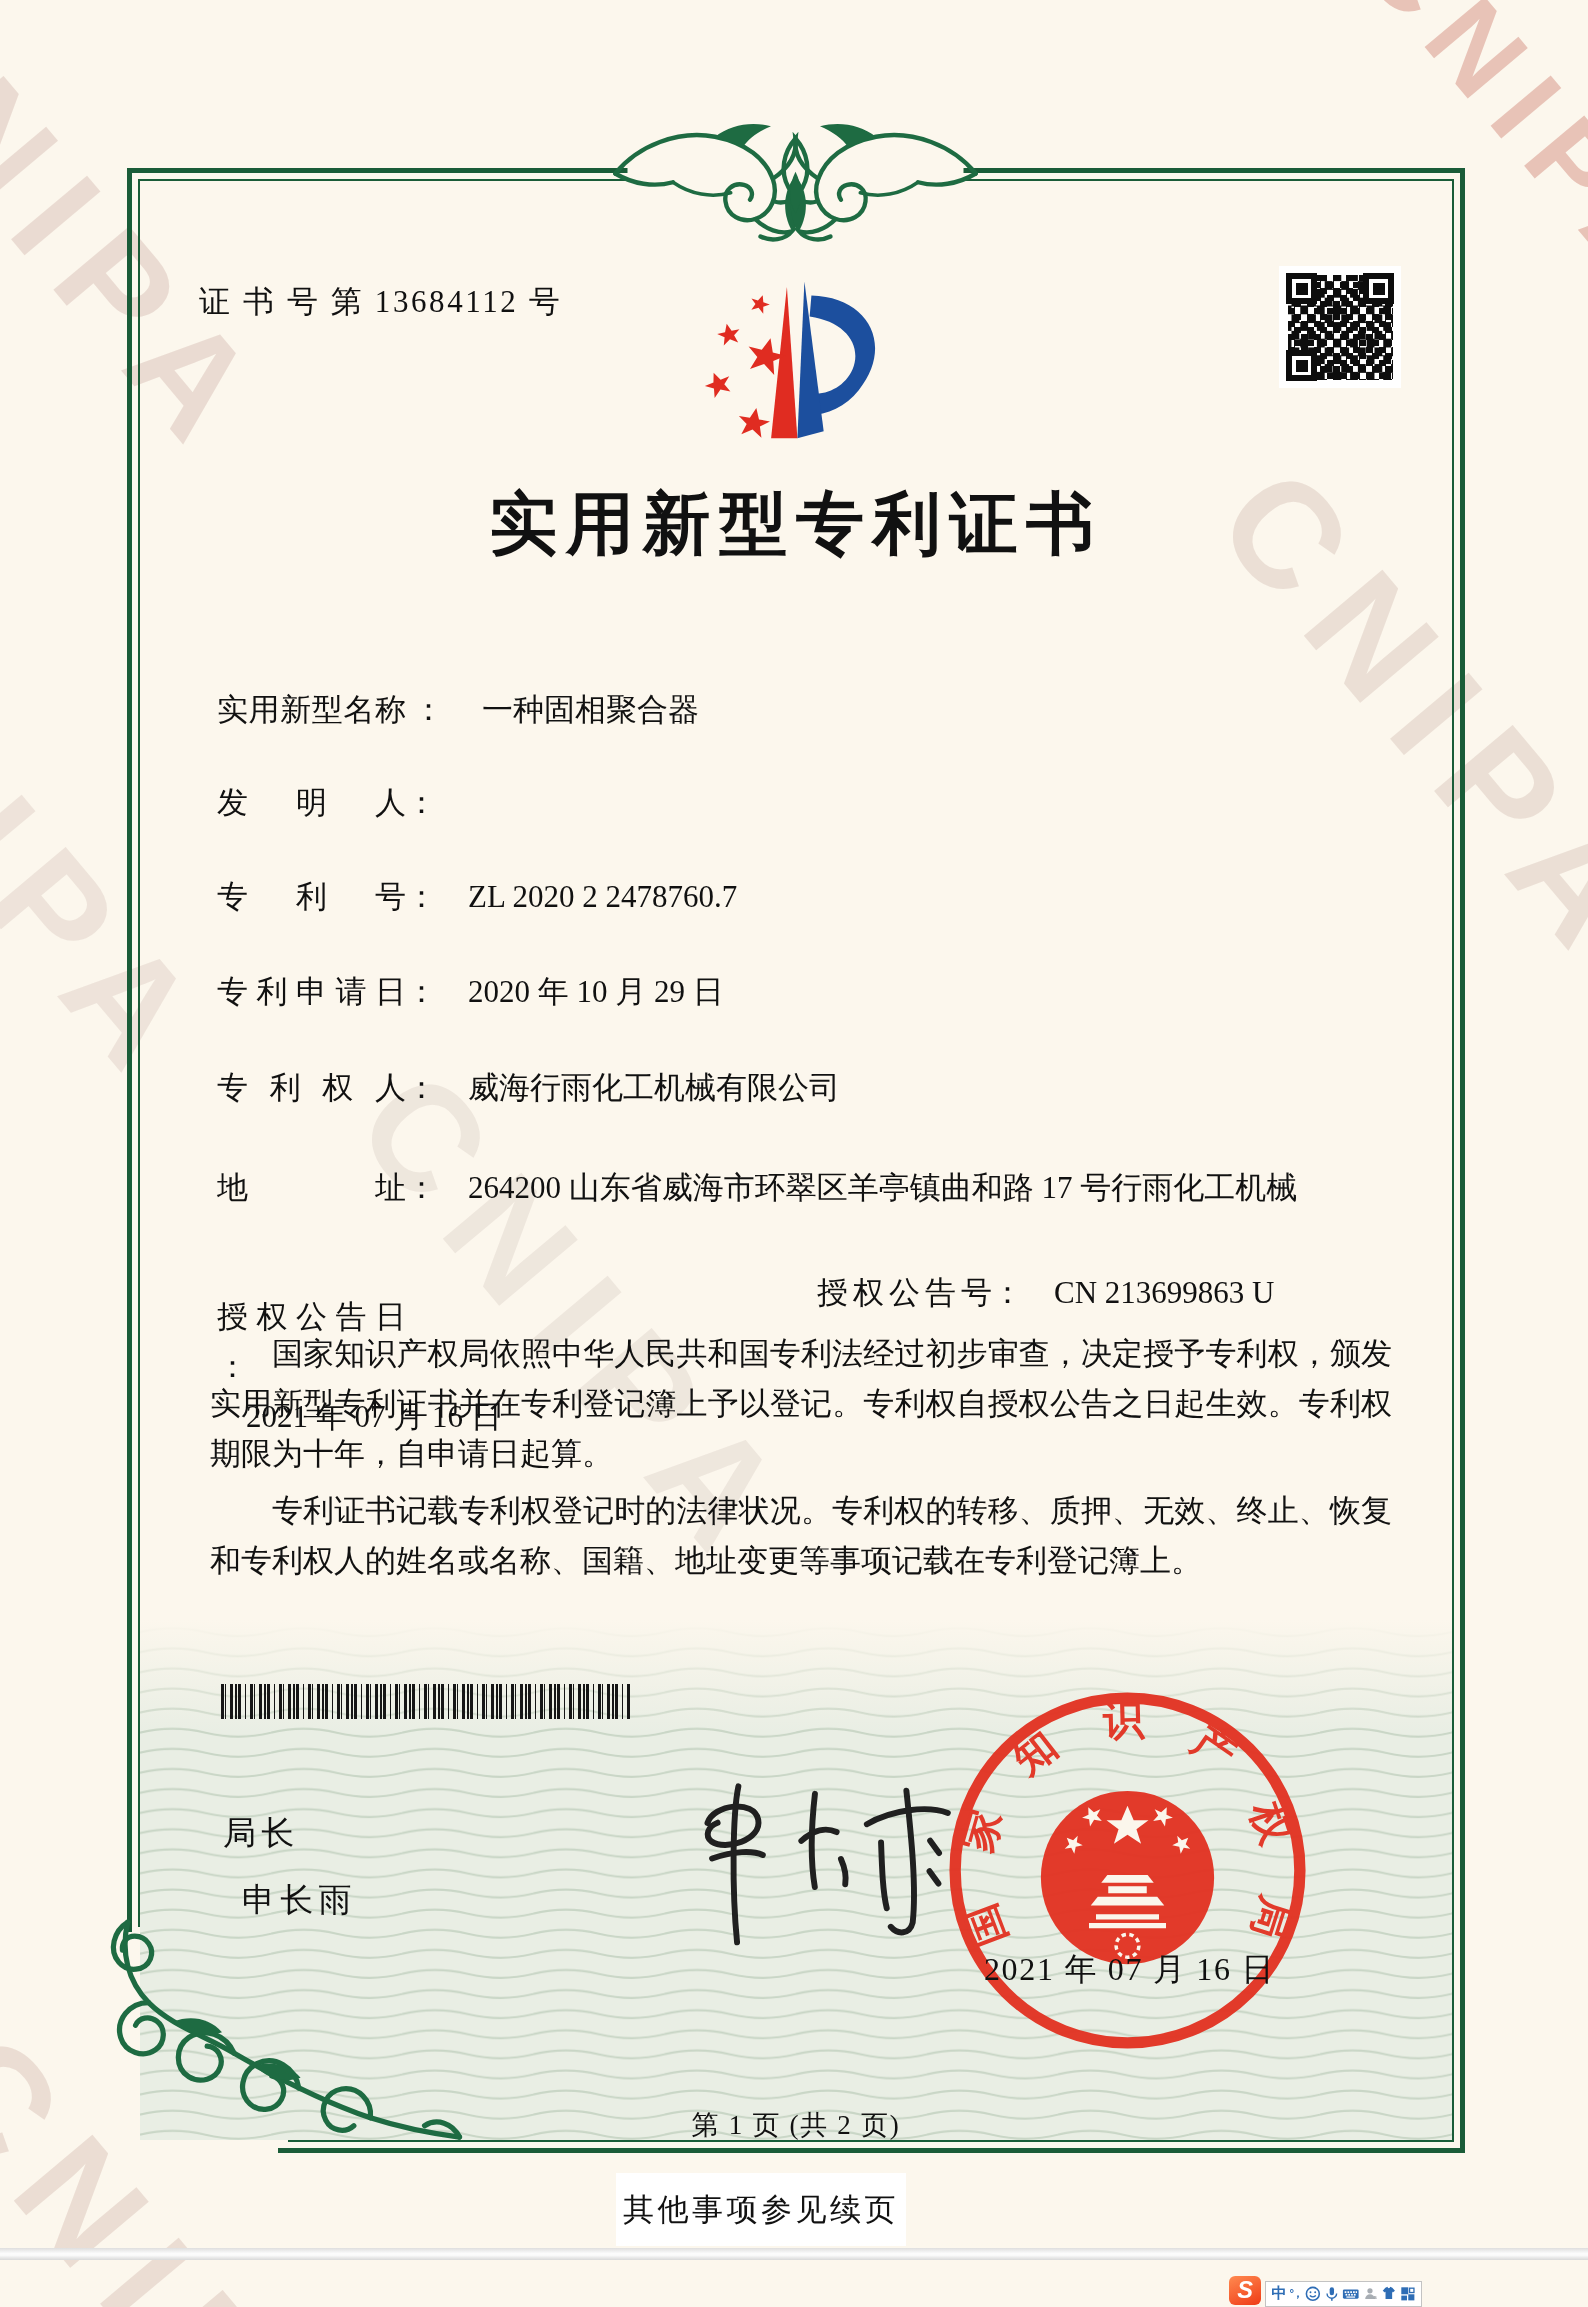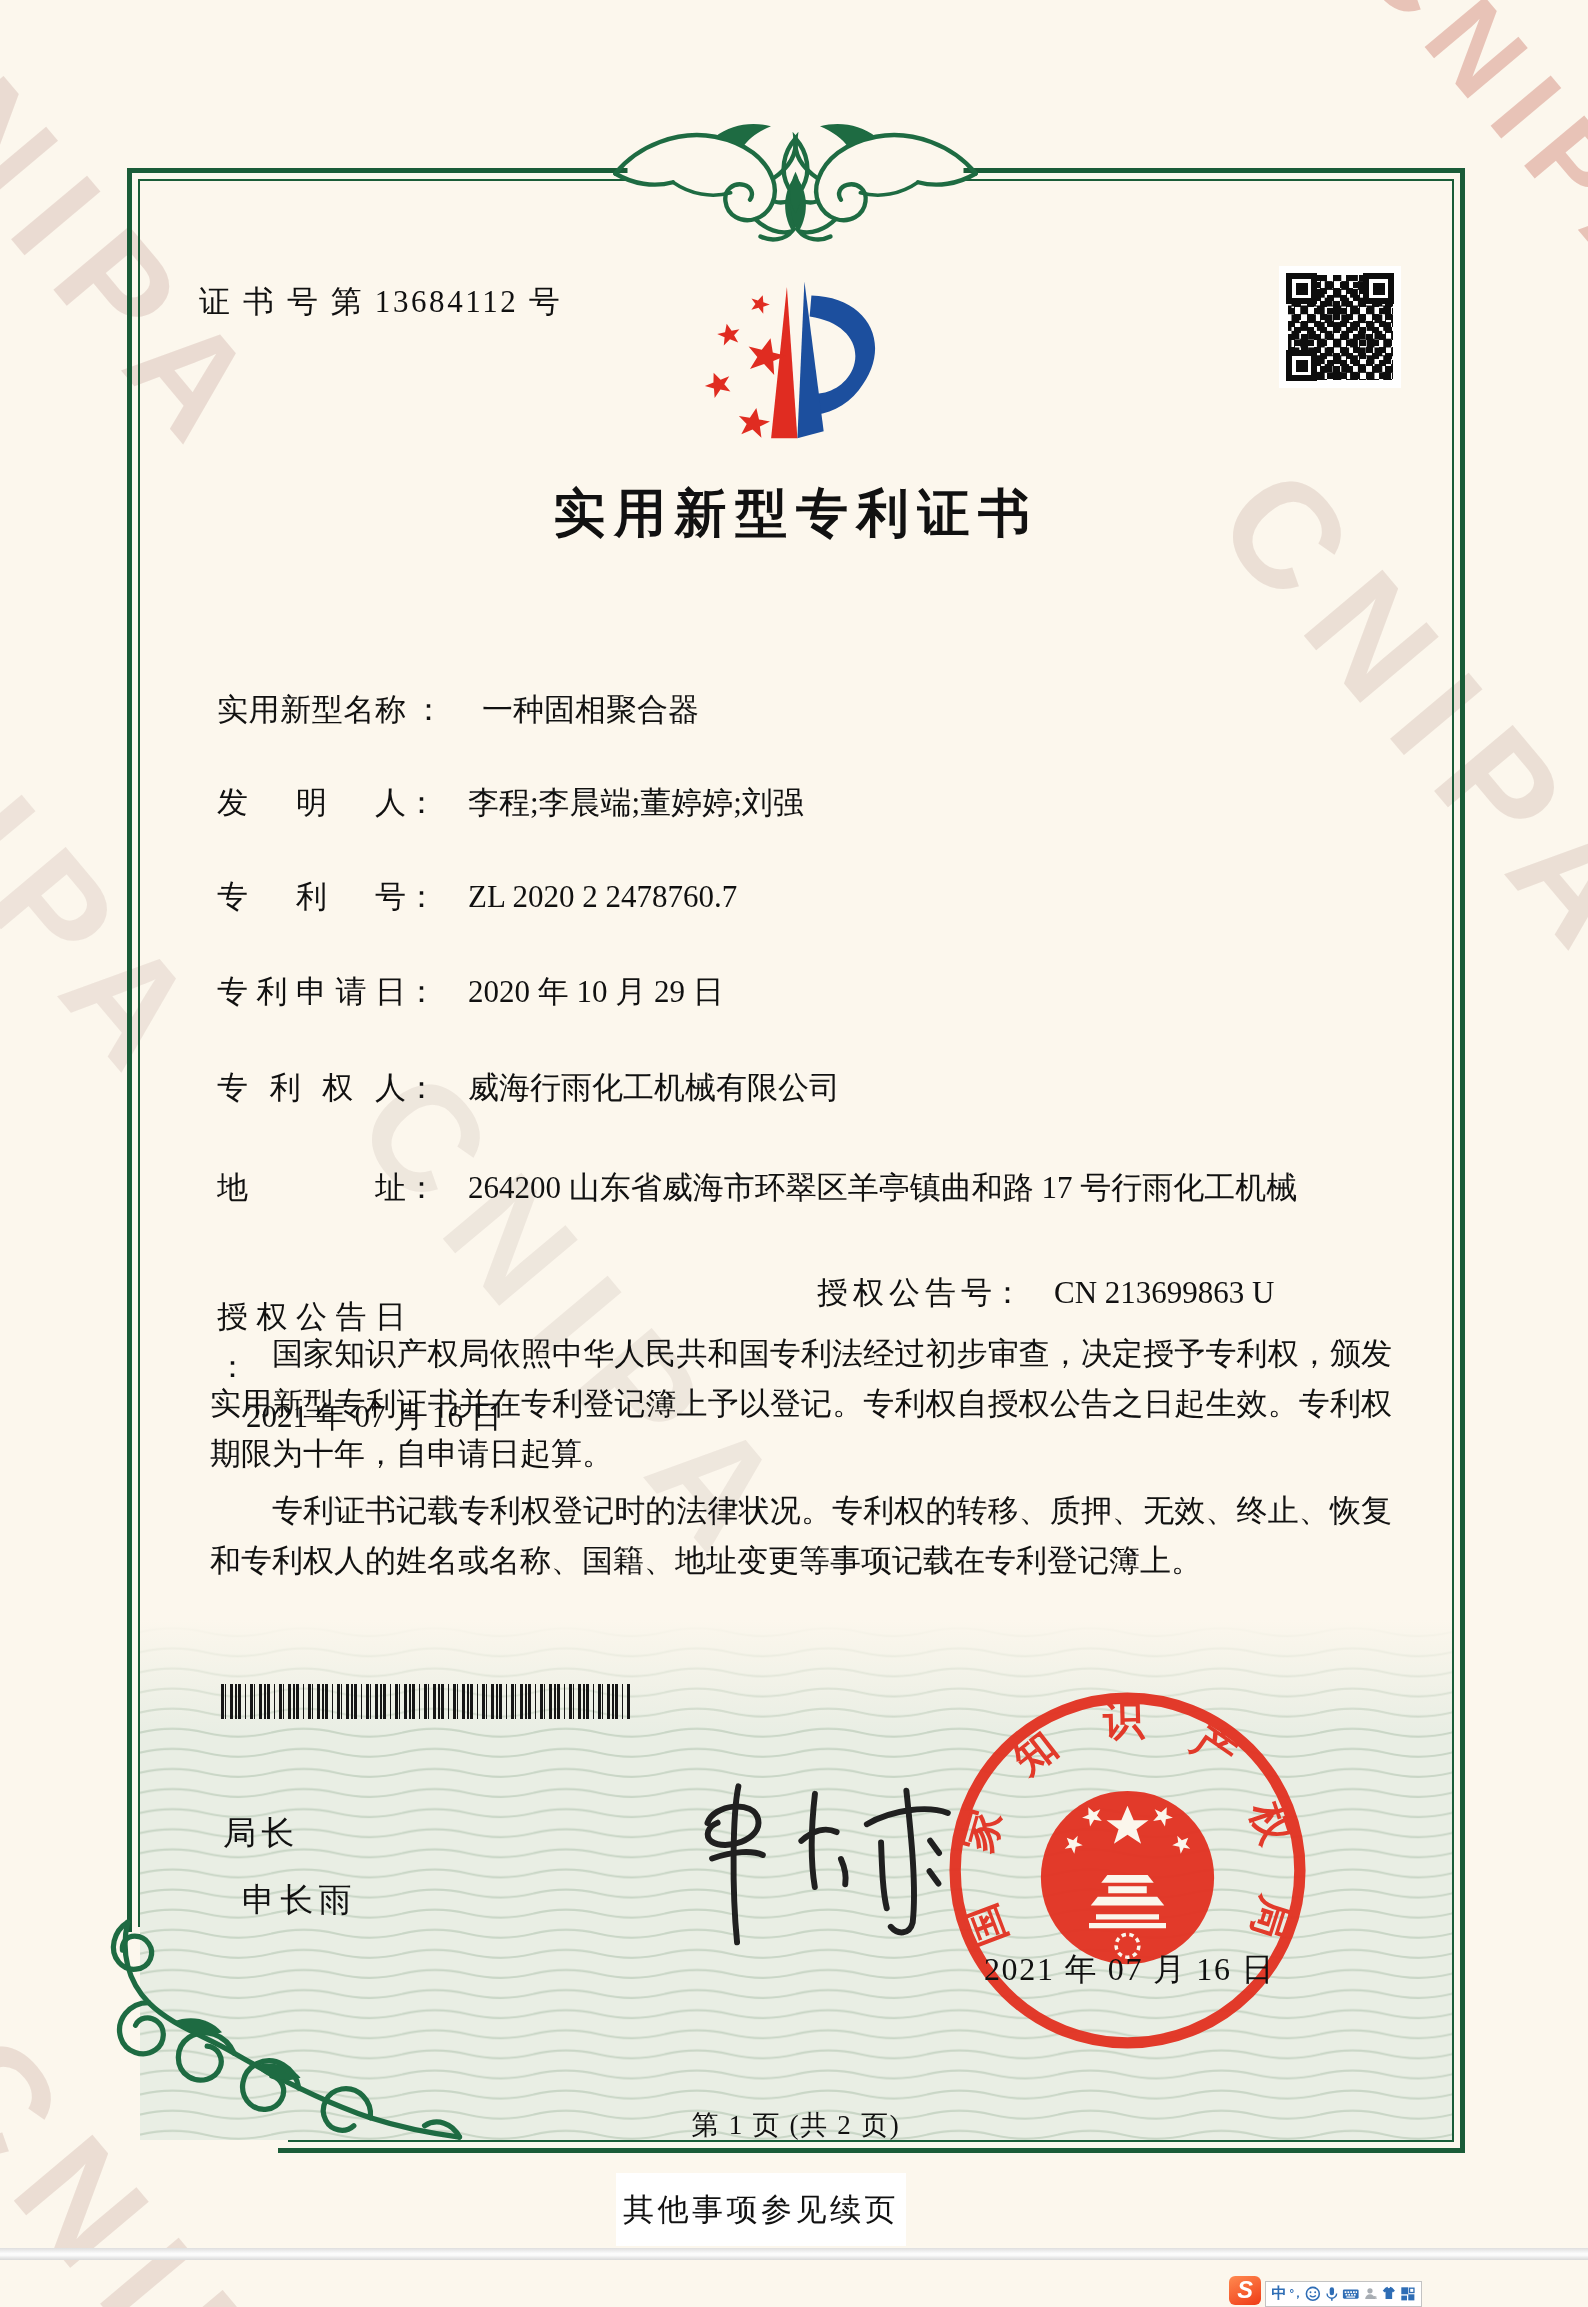--- a/index.html
+++ b/index.html
@@ -8,21 +8,21 @@
   .abs{position:absolute;}
   
   .wm{position:absolute;font-family:"Liberation Sans","DejaVu Sans",sans-serif;
       font-weight:bold;letter-spacing:.18em;transform:rotate(50deg);transform-origin:left top;
       user-select:none;white-space:nowrap;z-index:0;}
   
   .bl{position:absolute;background:#1a5c38;z-index:2;}
   
   .certno{position:absolute;left:199px;top:281px;font-size:31px;letter-spacing:2.6px;z-index:3;}
   .title{position:absolute;left:127px;top:479px;width:1338px;text-align:center;
-         font-size:52px;font-weight:bold;letter-spacing:8.7px;z-index:3;}
+         font-size:68px;font-weight:bold;letter-spacing:8.7px;z-index:3;}
   .frow{position:absolute;left:217px;font-size:31px;line-height:50px;z-index:3;display:flex;align-items:flex-start;}
   .flabel{display:inline-block;width:189px;text-align:justify;text-align-last:justify;
           text-justify:inter-character;}
   .fcolon{display:inline-block;width:33px;}
   .fvalue{display:inline-block;margin-left:29px;}
   .addrval{display:inline-block;width:953px;}
   .flabel2{display:inline-block;width:175px;text-align:justify;text-align-last:justify;text-justify:inter-character;}
   .paras{position:absolute;left:210px;top:1329px;width:1182px;z-index:3;}
   .paras p{margin:0 0 7px 0;font-size:31px;line-height:50px;text-align:justify;text-indent:2em;}
   
@@ -136,21 +136,20 @@
 <div class="title">实用新型专利证书</div>
 
 <div class="frow" style="top:685px;gap:7px;">
   <span class="flabel">实用新型名称</span>
     <span class="fcolon">：</span>
     <span class="fvalue">一种固相聚合器</span>
 </div>
 <div class="frow" style="top:778px;">
   <span class="flabel">发明人</span>
     <span class="fcolon">：</span>
-    <span class="fvalue">李程;李晨端;董婷婷;刘强</span>
 </div>
 <div class="frow" style="top:872px;">
   <span class="flabel">专利号</span>
     <span class="fcolon">：</span>
     <span class="fvalue">ZL 2020 2 2478760.7</span>
 </div>
 <div class="frow" style="top:967px;">
   <span class="flabel">专利申请日</span>
     <span class="fcolon">：</span>
     <span class="fvalue">2020 年 10 月 29 日</span>

